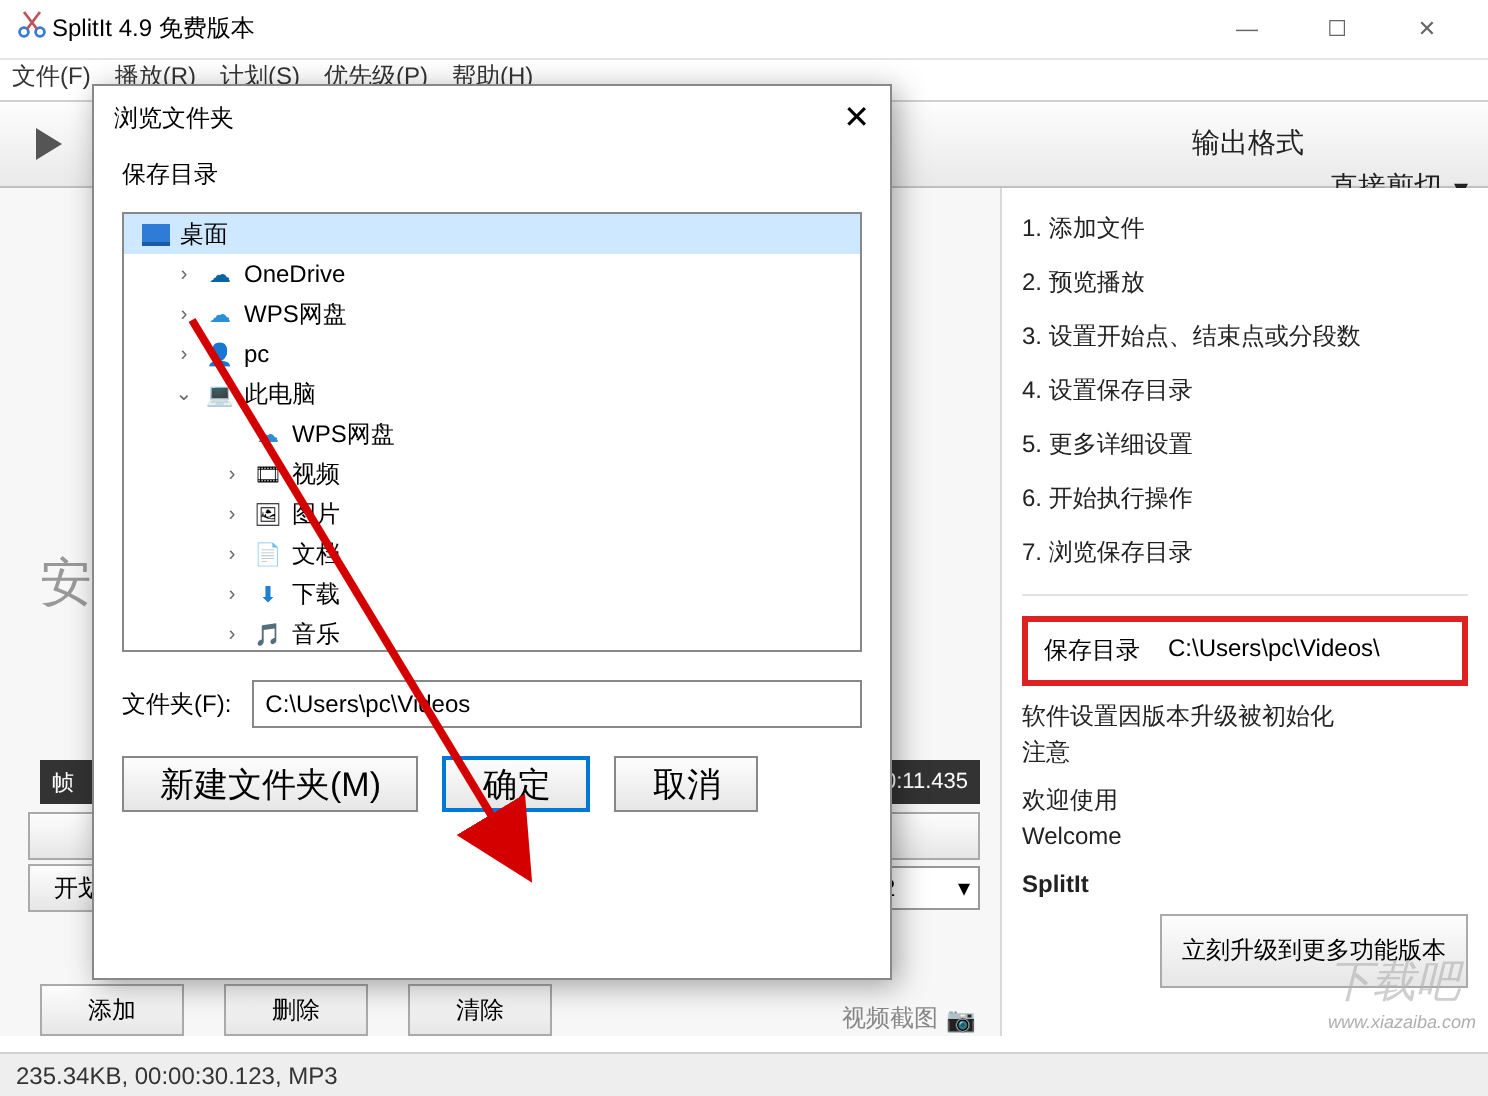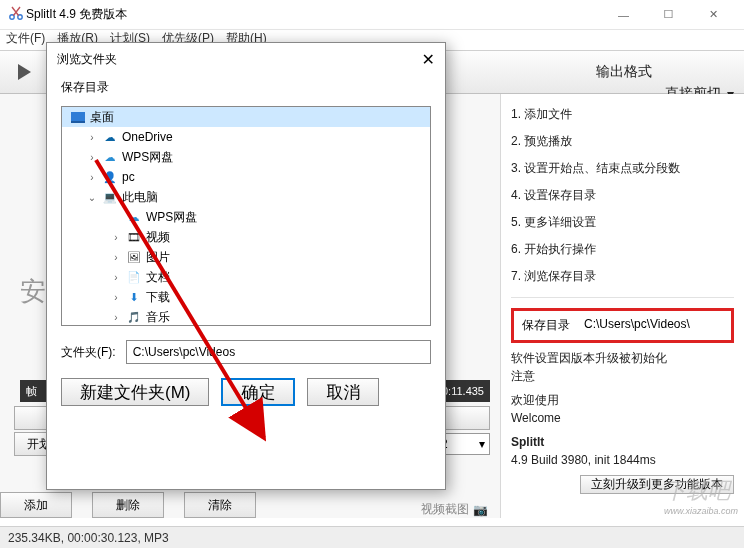--- a/index.html
+++ b/index.html
@@ -31,21 +31,21 @@
 .row-2 .seg-label { font-size: 12px; margin-left: auto; }
 .row-2 .seg-ctl { width: 54px; height: 22px; border: 1px solid #999; font-size: 12px; display: flex; align-items: center; justify-content: space-between; padding: 0 4px; background: #fff; }
 
 .right { width: 244px; border-left: 1px solid #d8d8d8; background: #fff; padding: 10px 10px 0; font-size: 12px; display: flex; flex-direction: column; gap: 6px; }
 .right .step { color: #222; padding: 2px 0; }
 .right hr { border: none; border-top: 1px solid #e2e2e2; margin: 4px 0; }
 .right .save-line { border: 3px solid #d22; padding: 6px 8px; font-size: 12px; display: flex; gap: 14px; }
 .right .msg-block { font-size: 12px; color: #222; line-height: 1.5; }
 .right .upgrade-btn { margin-top: auto; margin-bottom: 24px; align-self: flex-end; height: 38px; padding: 0 10px; font-size: 12px; background: linear-gradient(#fdfdfd,#e6e6e6); border: 1px solid #aaa; }
 
-.bottom-btns { position: absolute; left: 0; bottom: 30px; display: flex; gap: 20px; }
+.bottom-btns { position: absolute; left: 20px; bottom: 30px; display: flex; gap: 20px; }
 .bottom-btns button { height: 26px; width: 72px; font-size: 12px; background: linear-gradient(#fdfdfd,#e6e6e6); border: 1px solid #aaa; }
 .video-screenshot { position: absolute; right: 256px; bottom: 30px; font-size: 12px; color: #888; display: flex; align-items: center; gap: 4px; }
 
 .statusbar { position: absolute; bottom: 0; left: 0; right: 0; height: 22px; background: #eee; border-top: 1px solid #d0d0d0; font-size: 12px; color: #333; display: flex; align-items: center; padding: 0 8px; }
 
 
 .watermark { position: absolute; right: 6px; bottom: 32px; font-size: 22px; color: rgba(180,180,180,0.65); font-style: italic; z-index: 5; pointer-events: none; }
 .watermark small { font-size: 9px; display: block; color: rgba(140,140,140,0.7); }
 
 
@@ -150,21 +150,20 @@
     <div class="msg-block">
       <div>软件设置因版本升级被初始化</div>
       <div>注意</div>
     </div>
     <div class="msg-block">
       <div>欢迎使用</div>
       <div>Welcome</div>
     </div>
     <div class="msg-block">
       <div style="font-weight:bold">SplitIt</div>
-      <div>4.9 Build 3980, init 1844ms</div>
     </div>
     <button class="upgrade-btn">立刻升级到更多功能版本</button>
   </div>
 </div>
 
 <div class="bottom-btns">
   <button>添加</button>
   <button>删除</button>
   <button>清除</button>
 </div>

